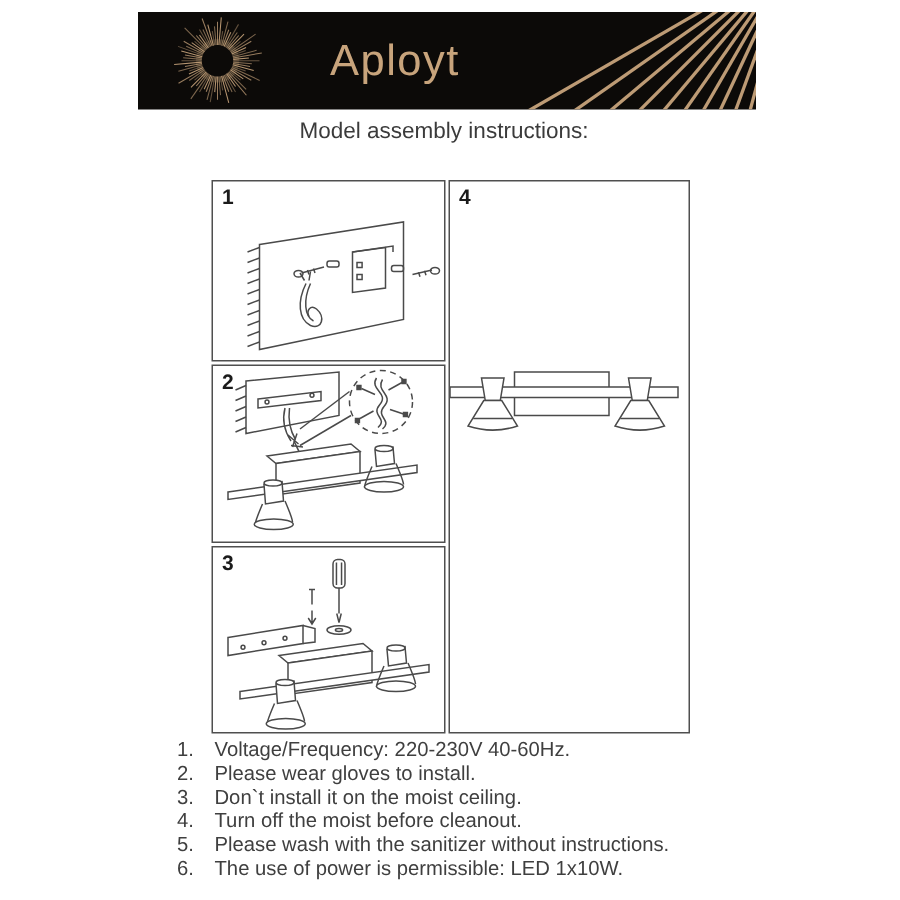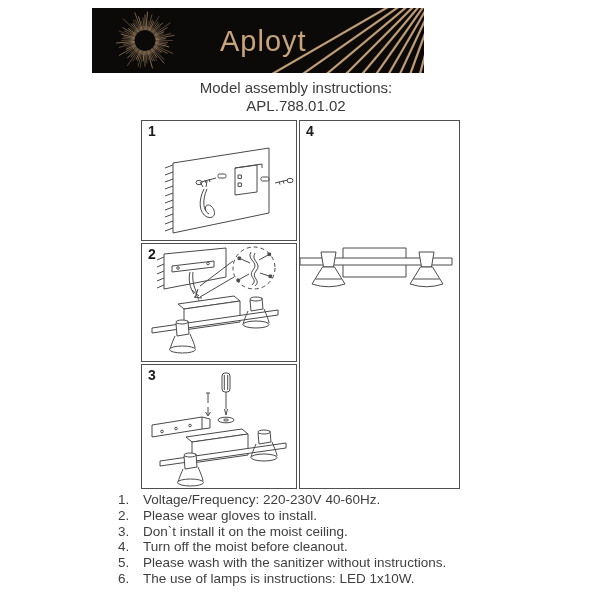--- a/index.html
+++ b/index.html
@@ -5,21 +5,21 @@
   :root{
     --banner-bg:#0c0a08;
     --accent-gold:#c8a47c;
     --text-dark:#3b3b3b;
     --line-art:#4a4a4a;
   }
   *{margin:0;padding:0;box-sizing:border-box;}
   html,body{width:600px;height:600px;background:#fff;overflow:hidden;}
   body{font-family:"Liberation Sans", sans-serif;position:relative;}
 
-  .banner{position:absolute;left:92px;top:8px;width:332px;height:65px;
+  .banner{position:absolute;left:92px;top:8px;width:412px;height:65px;
           background:var(--banner-bg);overflow:hidden;}
   .sunburst{position:absolute;left:8px;top:-3px;width:90px;height:71px;}
   .brand-name{position:absolute;left:128px;top:17px;font-size:29px;font-weight:400;
               color:var(--accent-gold);letter-spacing:1px;line-height:32px;}
   .rays{position:absolute;right:0;top:0;width:182px;height:65px;}
 
   .header-text{position:absolute;left:0;top:79px;width:592px;text-align:center;
                color:var(--text-dark);font-size:15px;line-height:17.5px;}
 
   .panel{position:absolute;border:1px solid #4f4f4f;background:#fff;}
@@ -127,21 +127,20 @@
       <line x1="205.0" y1="-35.0" x2="-0.7" y2="210.1" stroke="#c8a47c" stroke-width="2.2" opacity="0.95"></line>
       <line x1="205.0" y1="-35.0" x2="-21.3" y2="191.3" stroke="#c8a47c" stroke-width="2.2" opacity="0.95"></line>
       <line x1="205.0" y1="-35.0" x2="-40.1" y2="170.7" stroke="#c8a47c" stroke-width="2.2" opacity="0.95"></line>
       <line x1="205.0" y1="-35.0" x2="-57.1" y2="148.5" stroke="#c8a47c" stroke-width="2.2" opacity="0.95"></line>
       <line x1="205.0" y1="-35.0" x2="-72.1" y2="125.0" stroke="#c8a47c" stroke-width="2.2" opacity="0.95"></line>
     </svg>
 </div>
 
 <div class="header-text">
   <div>Model assembly instructions:</div>
-  <div>APL.788.01.02</div>
 </div>
 
 <div class="panel p1">
   <svg class="art" viewBox="0 0 154 119">
     <g stroke="#4a4a4a" stroke-width="1" fill="none">
       <polygon points="31,42 127,27 127,92 31,112" fill="#fff"></polygon>
       <line x1="31" y1="44" x2="23" y2="47"></line>
         <line x1="31" y1="51" x2="23" y2="54"></line>
       <line x1="31" y1="58" x2="23" y2="61"></line>
         <line x1="31" y1="65" x2="23" y2="68"></line>
@@ -288,15 +287,15 @@
   <div class="row">
     <span class="num">4.</span>
     <span class="txt">Turn off the moist before cleanout.</span>
   </div>
   <div class="row">
     <span class="num">5.</span>
     <span class="txt">Please wash with the sanitizer without instructions.</span>
   </div>
   <div class="row">
     <span class="num">6.</span>
-    <span class="txt">The use of lamps is instructions: LED 1x10W.</span>
+    <span class="txt">The use of power is permissible: LED 1x10W.</span>
   </div>
 </div>
 
 </body></html>

